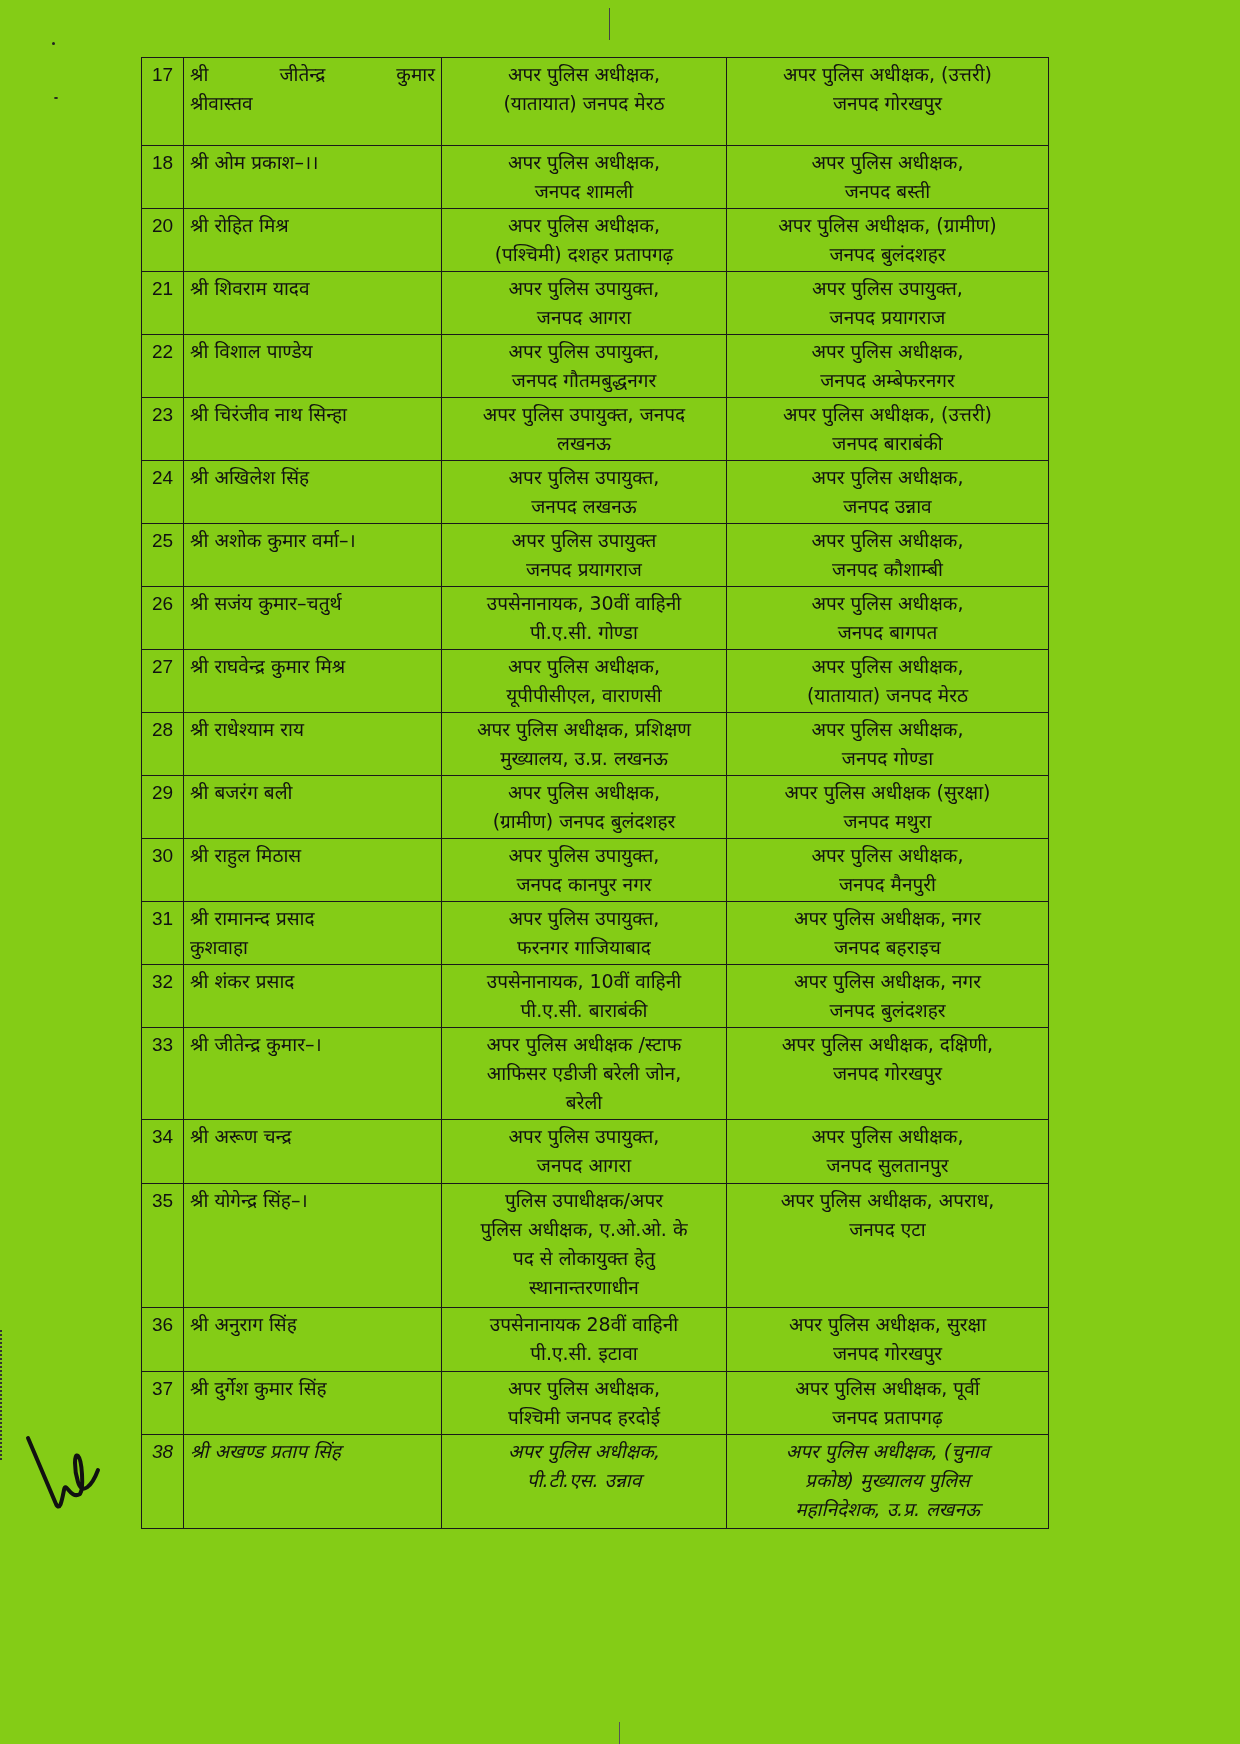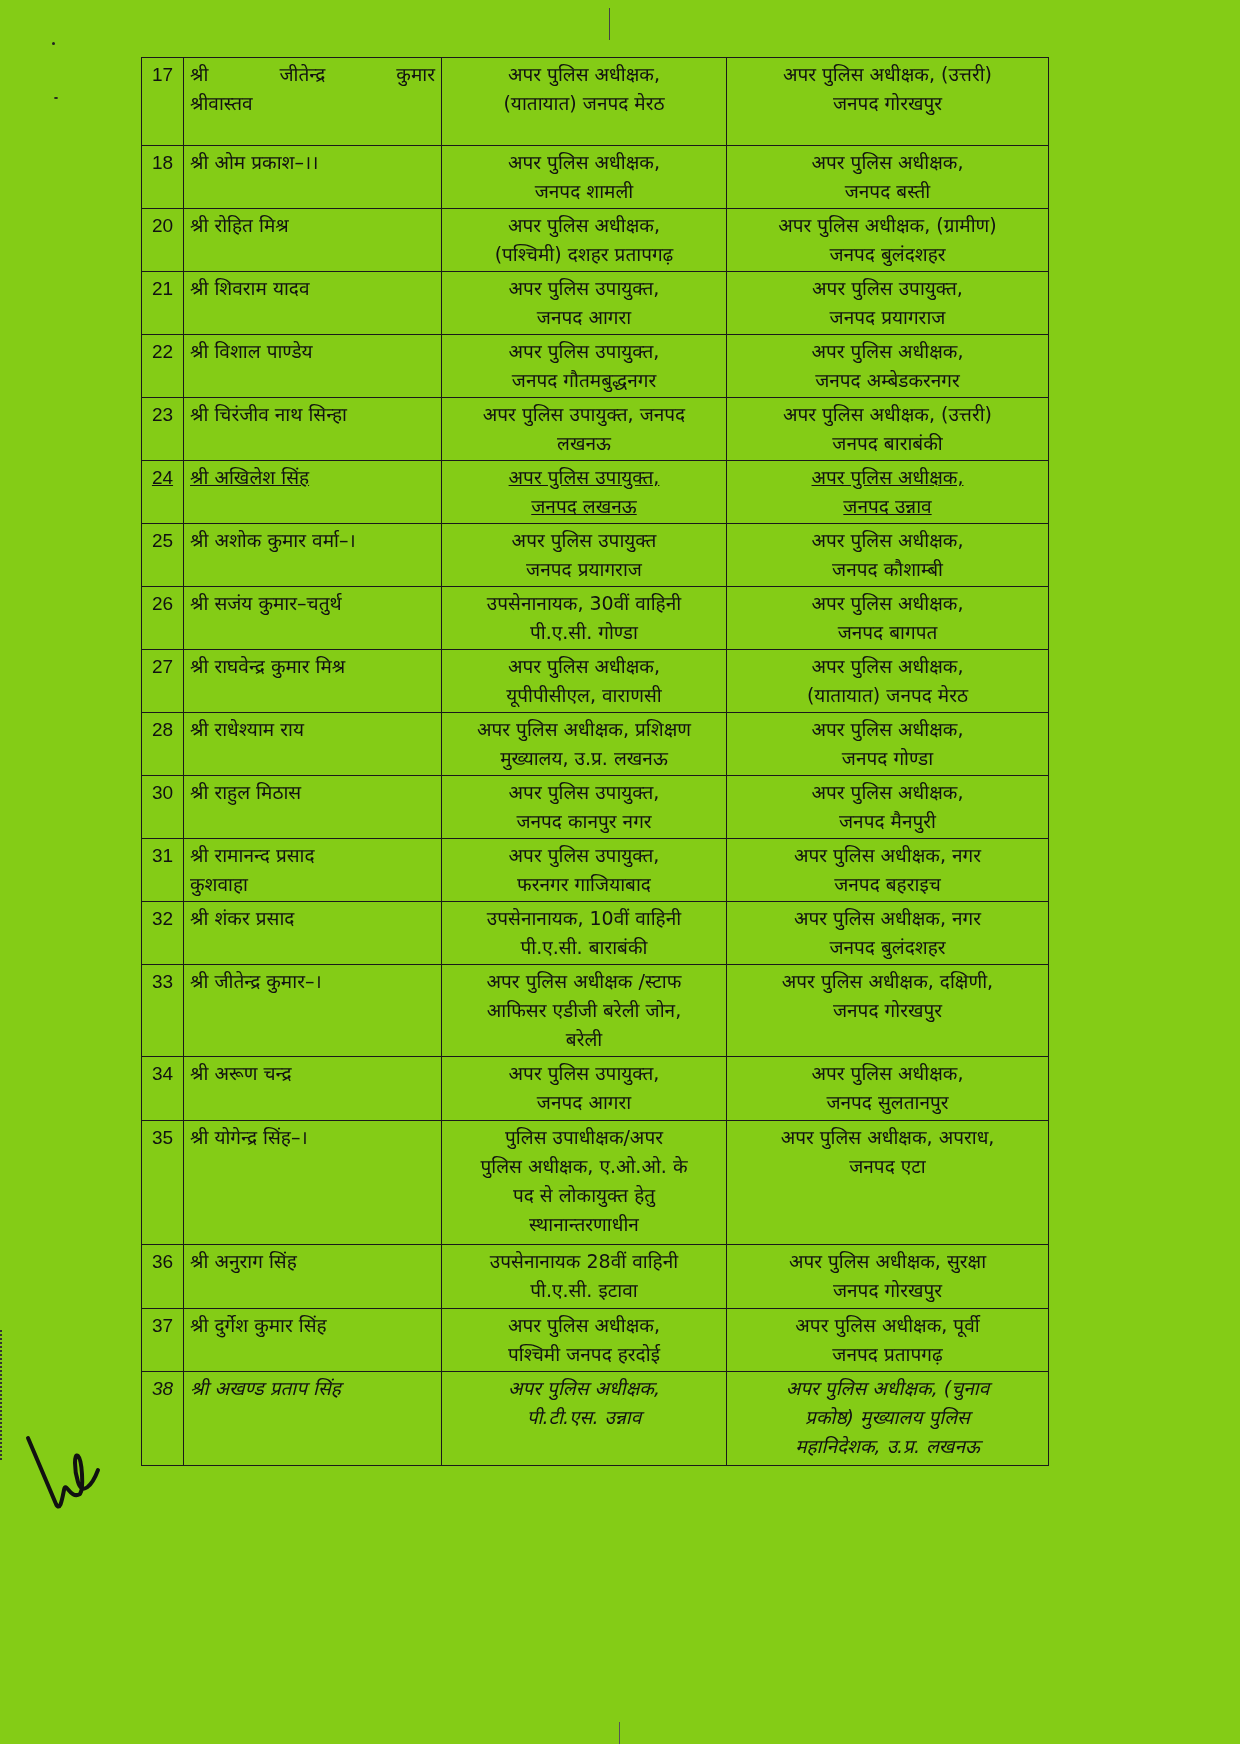--- a/index.html
+++ b/index.html
@@ -105,38 +105,38 @@
           <td class="sno"><span>22</span></td>
           <td class="name">
             <span class="line">श्री विशाल पाण्डेय</span>
           </td>
           <td class="from">
             <span class="line">अपर पुलिस उपायुक्त,</span>
             <span class="line">जनपद गौतमबुद्धनगर</span>
           </td>
           <td class="to">
             <span class="line">अपर पुलिस अधीक्षक,</span>
-            <span class="line">जनपद अम्बेडकरनगर</span>
+            <span class="line">जनपद अम्बेफरनगर</span>
           </td>
         </tr>
         <tr style="height: 60px;">
           <td class="sno"><span>23</span></td>
           <td class="name">
             <span class="line">श्री चिरंजीव नाथ सिन्हा</span>
           </td>
           <td class="from">
             <span class="line">अपर पुलिस उपायुक्त, जनपद</span>
             <span class="line">लखनऊ</span>
           </td>
           <td class="to">
             <span class="line">अपर पुलिस अधीक्षक, (उत्तरी)</span>
             <span class="line">जनपद बाराबंकी</span>
           </td>
         </tr>
-        <tr style="height: 60px; text-decoration: underline;">
+        <tr style="height: 60px;">
           <td class="sno"><span>24</span></td>
           <td class="name">
             <span class="line">श्री अखिलेश सिंह</span>
           </td>
           <td class="from">
             <span class="line">अपर पुलिस उपायुक्त,</span>
             <span class="line">जनपद लखनऊ</span>
           </td>
           <td class="to">
             <span class="line">अपर पुलिस अधीक्षक,</span>
@@ -190,20 +190,34 @@
           <td class="name">
             <span class="line">श्री राधेश्याम राय</span>
           </td>
           <td class="from">
             <span class="line">अपर पुलिस अधीक्षक, प्रशिक्षण</span>
             <span class="line">मुख्यालय, उ.प्र. लखनऊ</span>
           </td>
           <td class="to">
             <span class="line">अपर पुलिस अधीक्षक,</span>
             <span class="line">जनपद गोण्डा</span>
+          </td>
+        </tr>
+        <tr style="height: 60px;">
+          <td class="sno"><span>29</span></td>
+          <td class="name">
+            <span class="line">श्री बजरंग बली</span>
+          </td>
+          <td class="from">
+            <span class="line">अपर पुलिस अधीक्षक,</span>
+            <span class="line">(ग्रामीण) जनपद बुलंदशहर</span>
+          </td>
+          <td class="to">
+            <span class="line">अपर पुलिस अधीक्षक (सुरक्षा)</span>
+            <span class="line">जनपद मथुरा</span>
           </td>
         </tr>
         <tr style="height: 60px;">
           <td class="sno"><span>30</span></td>
           <td class="name">
             <span class="line">श्री राहुल मिठास</span>
           </td>
           <td class="from">
             <span class="line">अपर पुलिस उपायुक्त,</span>
             <span class="line">जनपद कानपुर नगर</span>

